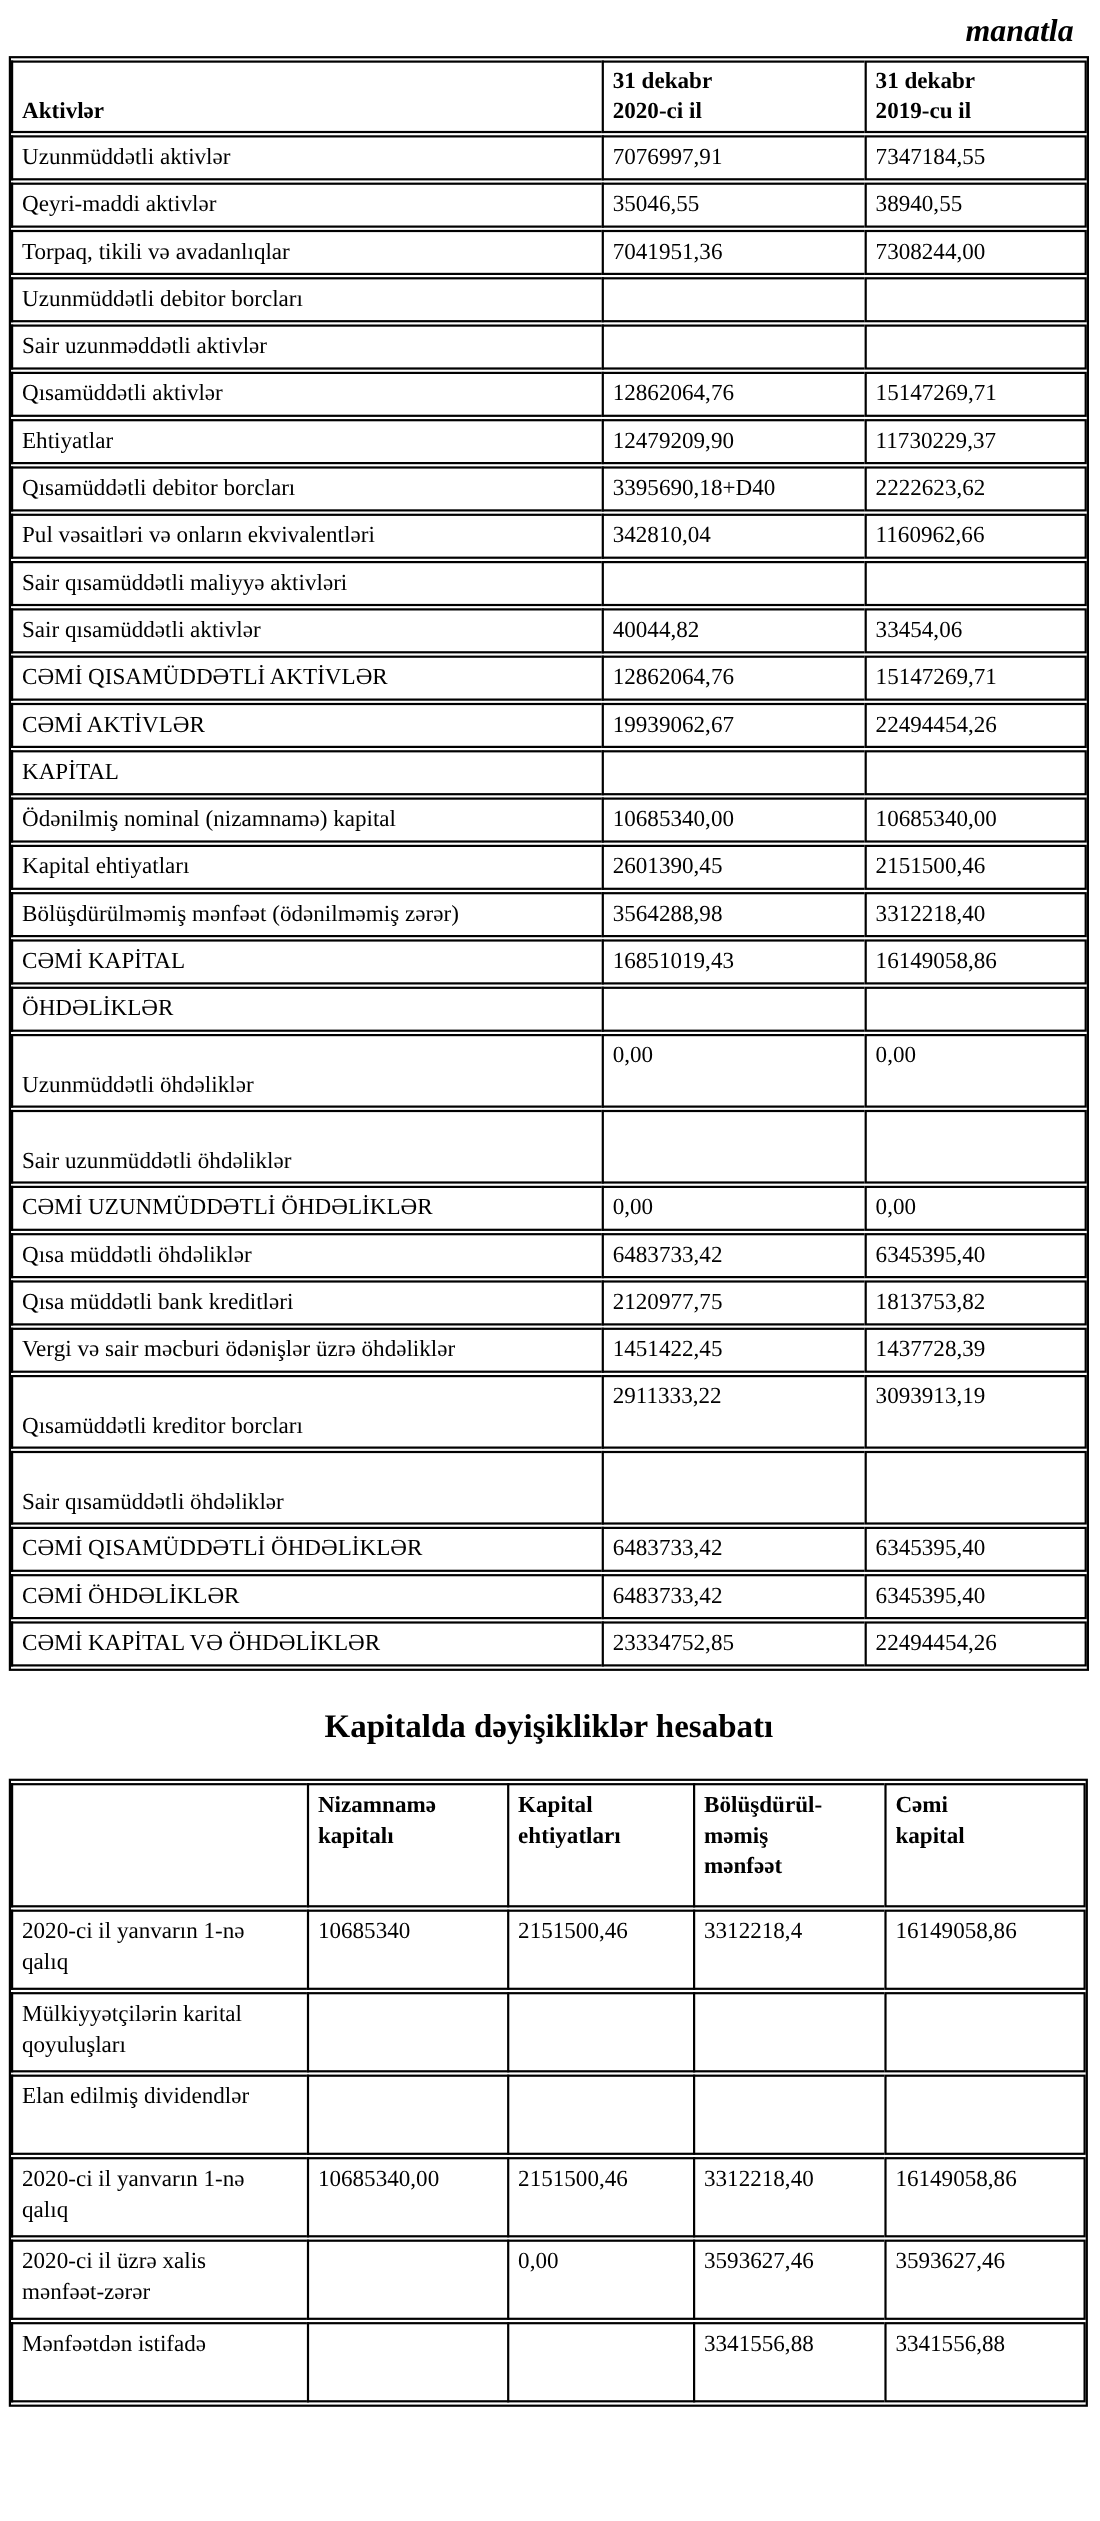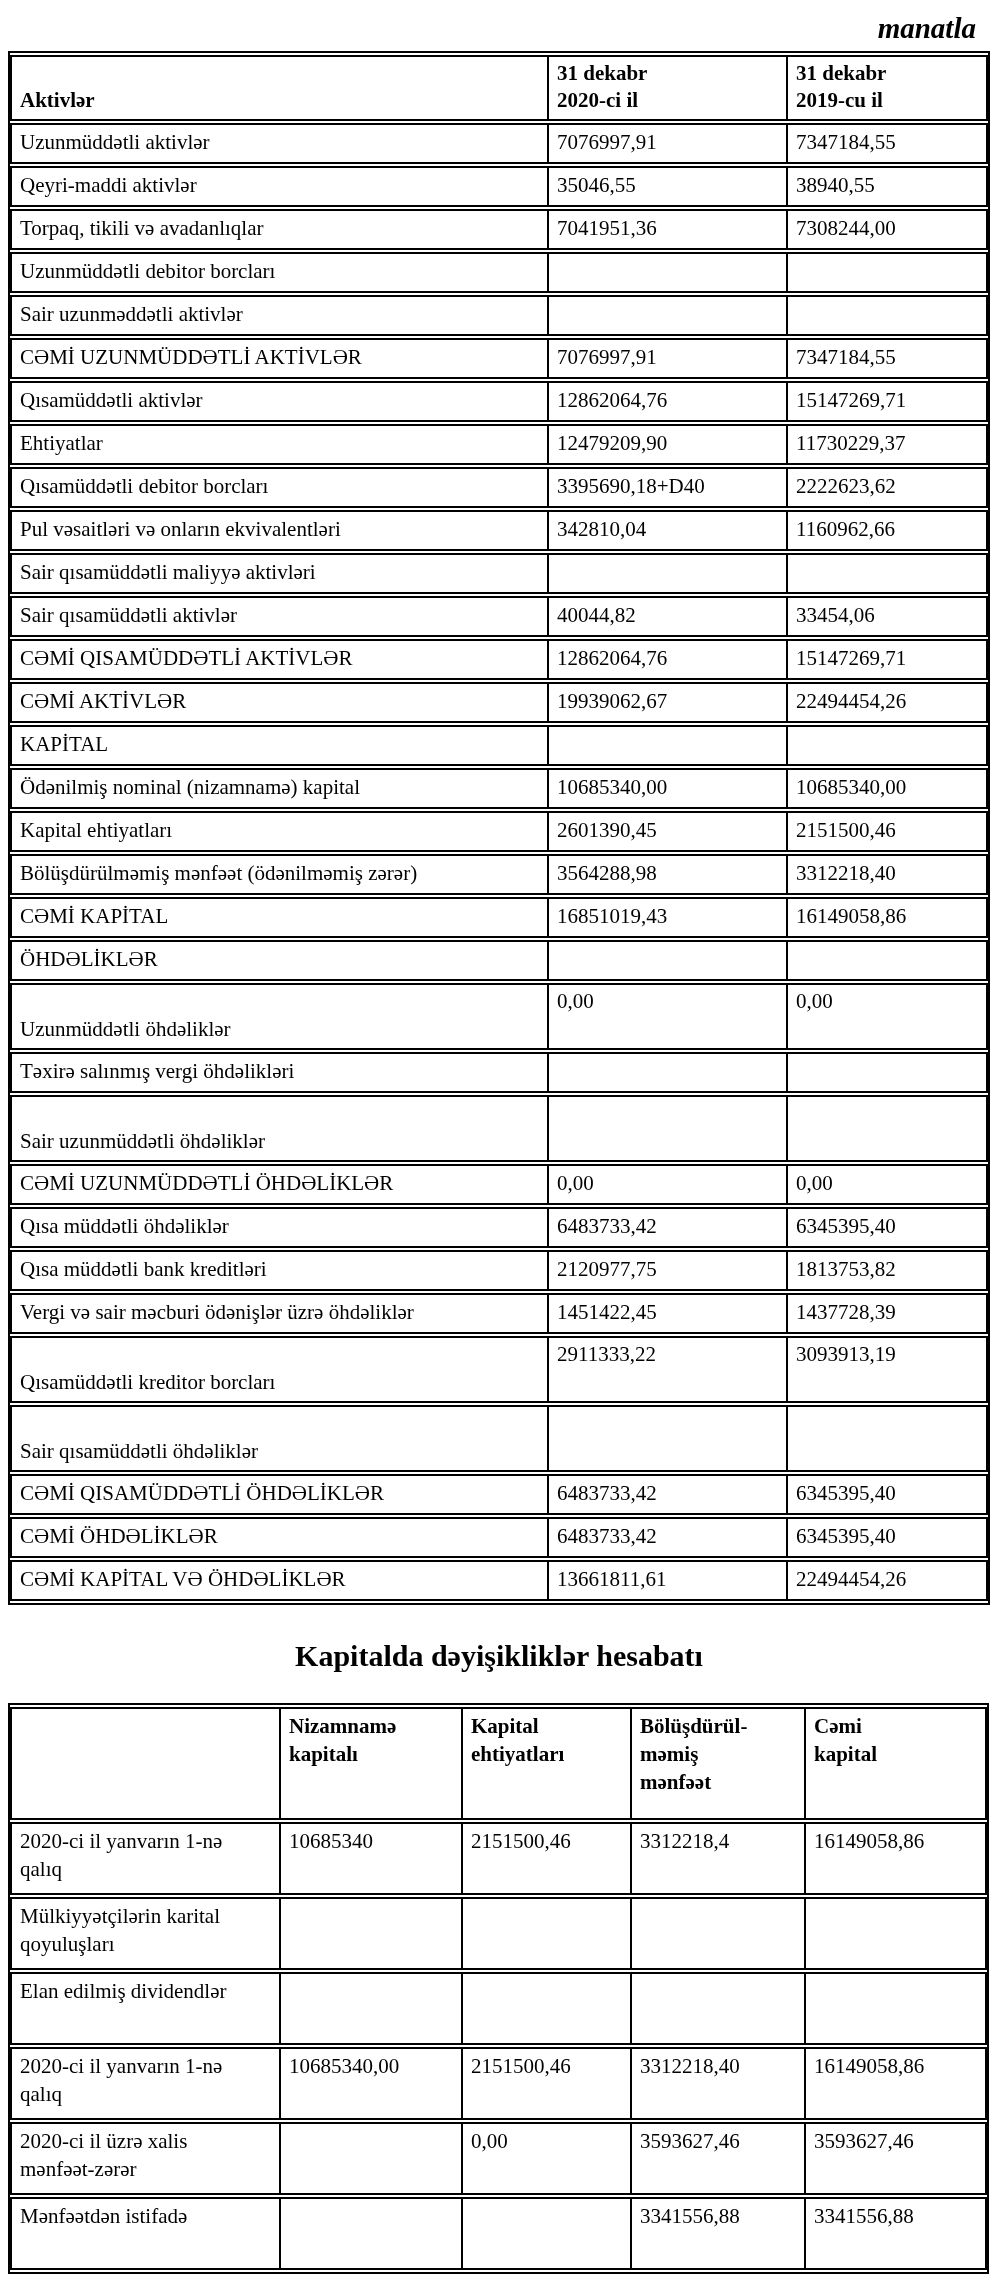--- a/index.html
+++ b/index.html
@@ -142,25 +142,20 @@
           <td class="lbl">Uzunmüddətli debitor borcları</td>
           <td class="val"></td>
           <td class="val"></td>
         </tr>
         <tr>
           <td class="lbl">Sair uzunməddətli aktivlər</td>
           <td class="val"></td>
           <td class="val"></td>
         </tr>
         <tr>
-          <td class="lbl">CƏMİ UZUNMÜDDƏTLİ AKTİVLƏR</td>
-          <td class="val">7076997,91</td>
-          <td class="val">7347184,55</td>
-        </tr>
-        <tr>
           <td class="lbl">Qısamüddətli aktivlər</td>
           <td class="val">12862064,76</td>
           <td class="val">15147269,71</td>
         </tr>
         <tr>
           <td class="lbl">Ehtiyatlar</td>
           <td class="val">12479209,90</td>
           <td class="val">11730229,37</td>
         </tr>
         <tr>
@@ -221,25 +216,20 @@
         <tr>
           <td class="lbl">ÖHDƏLİKLƏR</td>
           <td class="val"></td>
           <td class="val"></td>
         </tr>
         <tr class="tall">
           <td class="lbl">Uzunmüddətli öhdəliklər</td>
           <td class="val">0,00</td>
           <td class="val">0,00</td>
         </tr>
-        <tr>
-          <td class="lbl">Təxirə salınmış vergi öhdəlikləri</td>
-          <td class="val"></td>
-          <td class="val"></td>
-        </tr>
         <tr class="tall">
           <td class="lbl">Sair uzunmüddətli öhdəliklər</td>
           <td class="val"></td>
           <td class="val"></td>
         </tr>
         <tr>
           <td class="lbl">CƏMİ UZUNMÜDDƏTLİ ÖHDƏLİKLƏR</td>
           <td class="val">0,00</td>
           <td class="val">0,00</td>
         </tr>
@@ -273,21 +263,21 @@
           <td class="val">6483733,42</td>
           <td class="val">6345395,40</td>
         </tr>
         <tr>
           <td class="lbl">CƏMİ ÖHDƏLİKLƏR</td>
           <td class="val">6483733,42</td>
           <td class="val">6345395,40</td>
         </tr>
         <tr>
           <td class="lbl">CƏMİ KAPİTAL VƏ ÖHDƏLİKLƏR</td>
-          <td class="val">13661811,61</td>
+          <td class="val">23334752,85</td>
           <td class="val">22494454,26</td>
         </tr>
       </tbody>
   </table>
 
   <div class="section-title">Kapitalda dəyişikliklər hesabatı</div>
 
   <table class="equity-table">
     <colgroup>
       <col style="width:269px">

